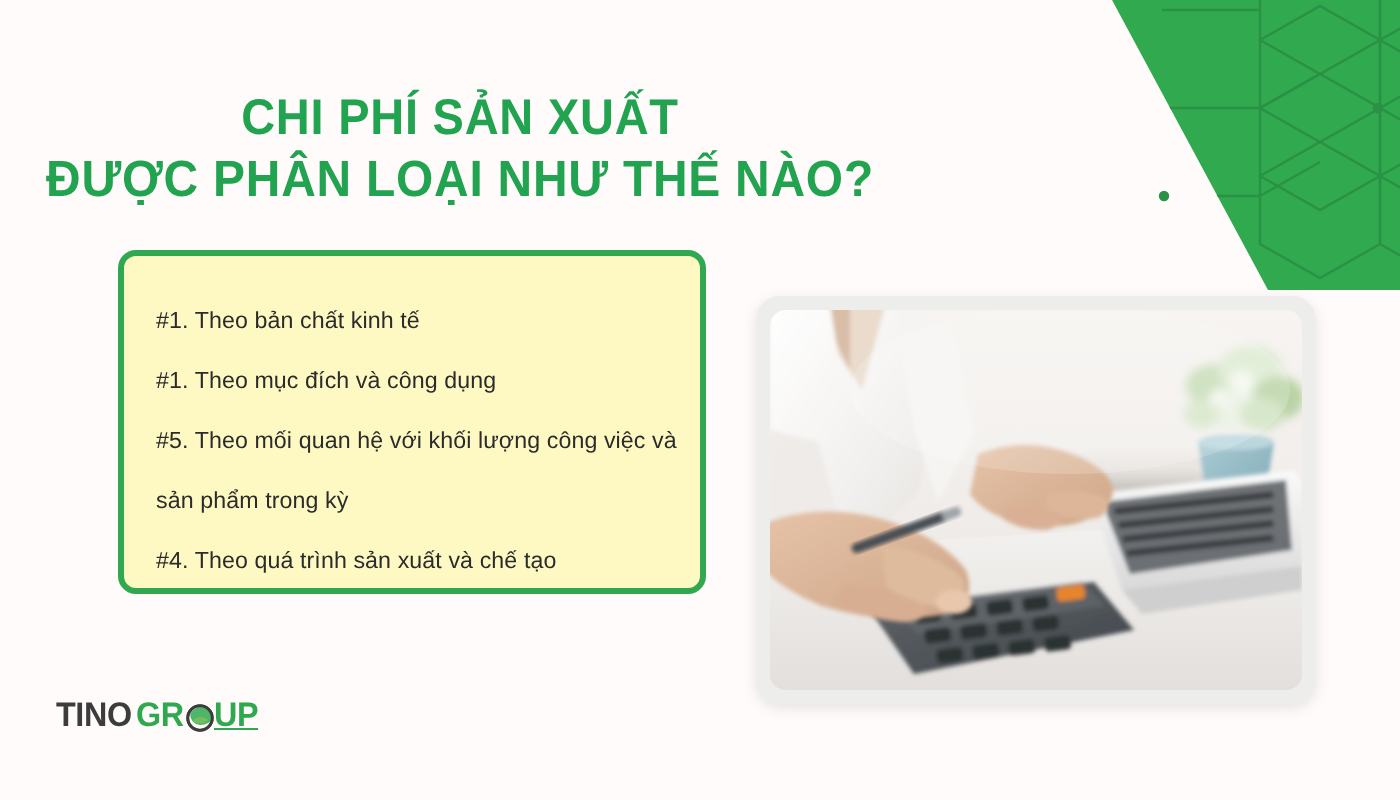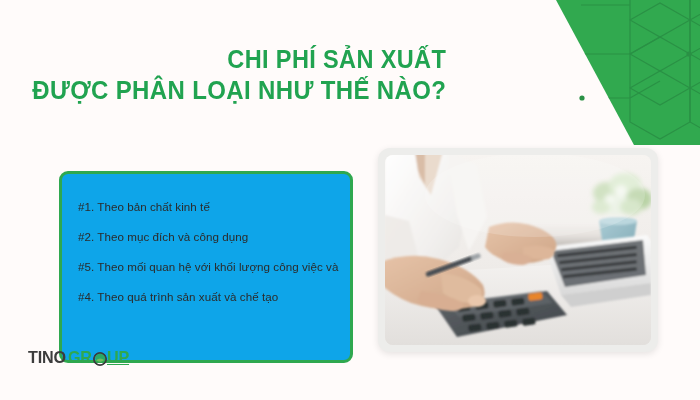--- a/index.html
+++ b/index.html
@@ -19,45 +19,44 @@
     overflow:hidden;
     pointer-events:none;
   }
   #corner-decoration svg { display:block; width:270px; height:145px; }
 
   
   #headline {
     position:absolute;
     left:0; top:44px;
     width:460px;
-    text-align:right;
+    text-align:center;
   }
   #headline .line {
     display:block;
     color:#21A350;
     font-weight:bold;
     font-size:25px;
     letter-spacing:.4px;
     line-height:31px;
     white-space:nowrap;
     transform:scaleX(.94);
     transform-origin:center;
   }
   #headline .line-2 { font-size:25.5px; }
 
   
   #list-card {
     position:absolute;
     left:59px; top:125px;
-    width:294px; height:192px;
-    background:#0ea5e9;
+    width:294px; height:172px;
+    background:#fef9c3;
     border:3px solid #2FA84F;
     border-radius:9px;
     padding:18px 16px 0 16px;
-    margin-top:46px;
   }
   #list-card .row {
     color:#2B2B2B;
     font-size:11.6px;
     line-height:30px;
     white-space:nowrap;
     letter-spacing:.05px;
   }
   #list-card .row.cont { padding-left:0; }
 
@@ -153,22 +152,23 @@
   </svg>
 </div>
 
 <div id="headline">
   <span class="line line-1">CHI PHÍ SẢN XUẤT</span>
   <span class="line line-2">ĐƯỢC PHÂN LOẠI NHƯ THẾ NÀO?</span>
 </div>
 
 <div id="list-card">
   <div class="row">#1. Theo bản chất kinh tế</div>
-  <div class="row">#2. Theo mục đích và công dụng</div>
+  <div class="row">#1. Theo mục đích và công dụng</div>
   <div class="row">#5. Theo mối quan hệ với khối lượng công việc và</div>
+  <div class="row cont">sản phẩm trong kỳ</div>
   <div class="row">#4. Theo quá trình sản xuất và chế tạo</div>
 </div>
 
 <div id="photo-card">
   <div id="photo-inner">
     <svg viewBox="0 0 266 190" xmlns="http://www.w3.org/2000/svg" preserveAspectRatio="none">
       <defs>
         <linearGradient id="bgWall" x1="0" y1="0" x2="0" y2="1">
           <stop offset="0%" stop-color="#F7F4F1"></stop>
           <stop offset="55%" stop-color="#EFECE9"></stop>

